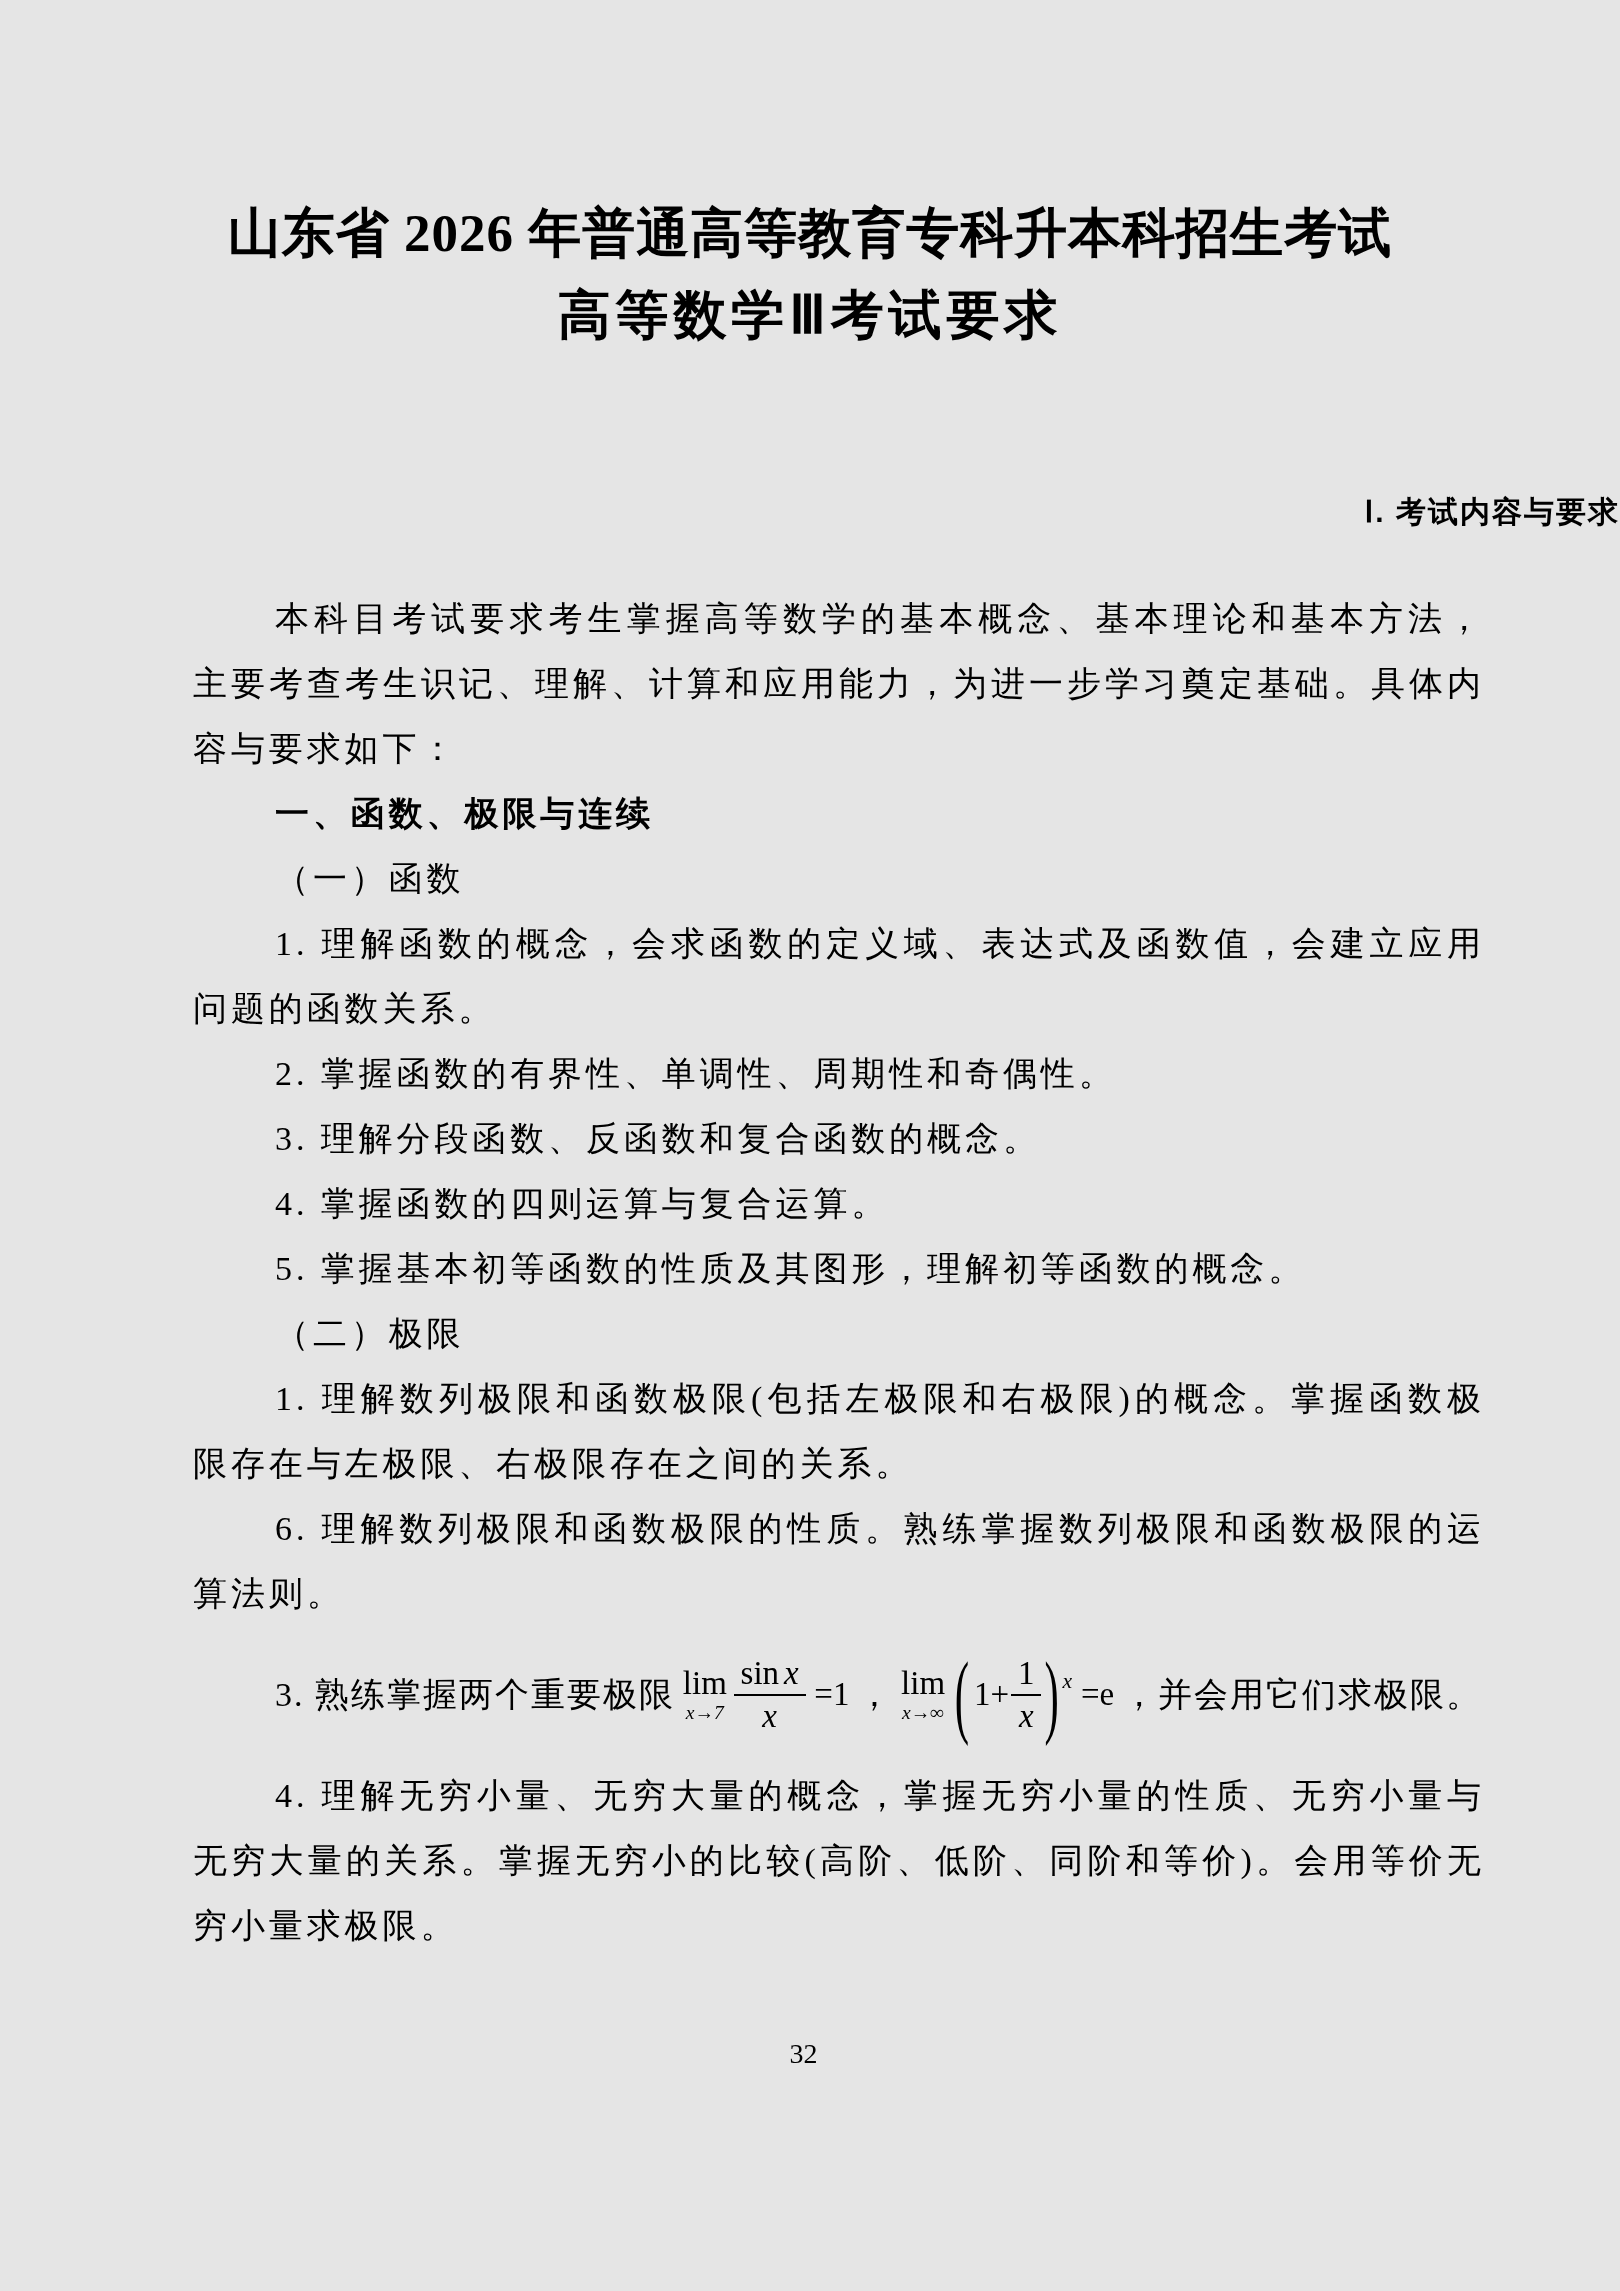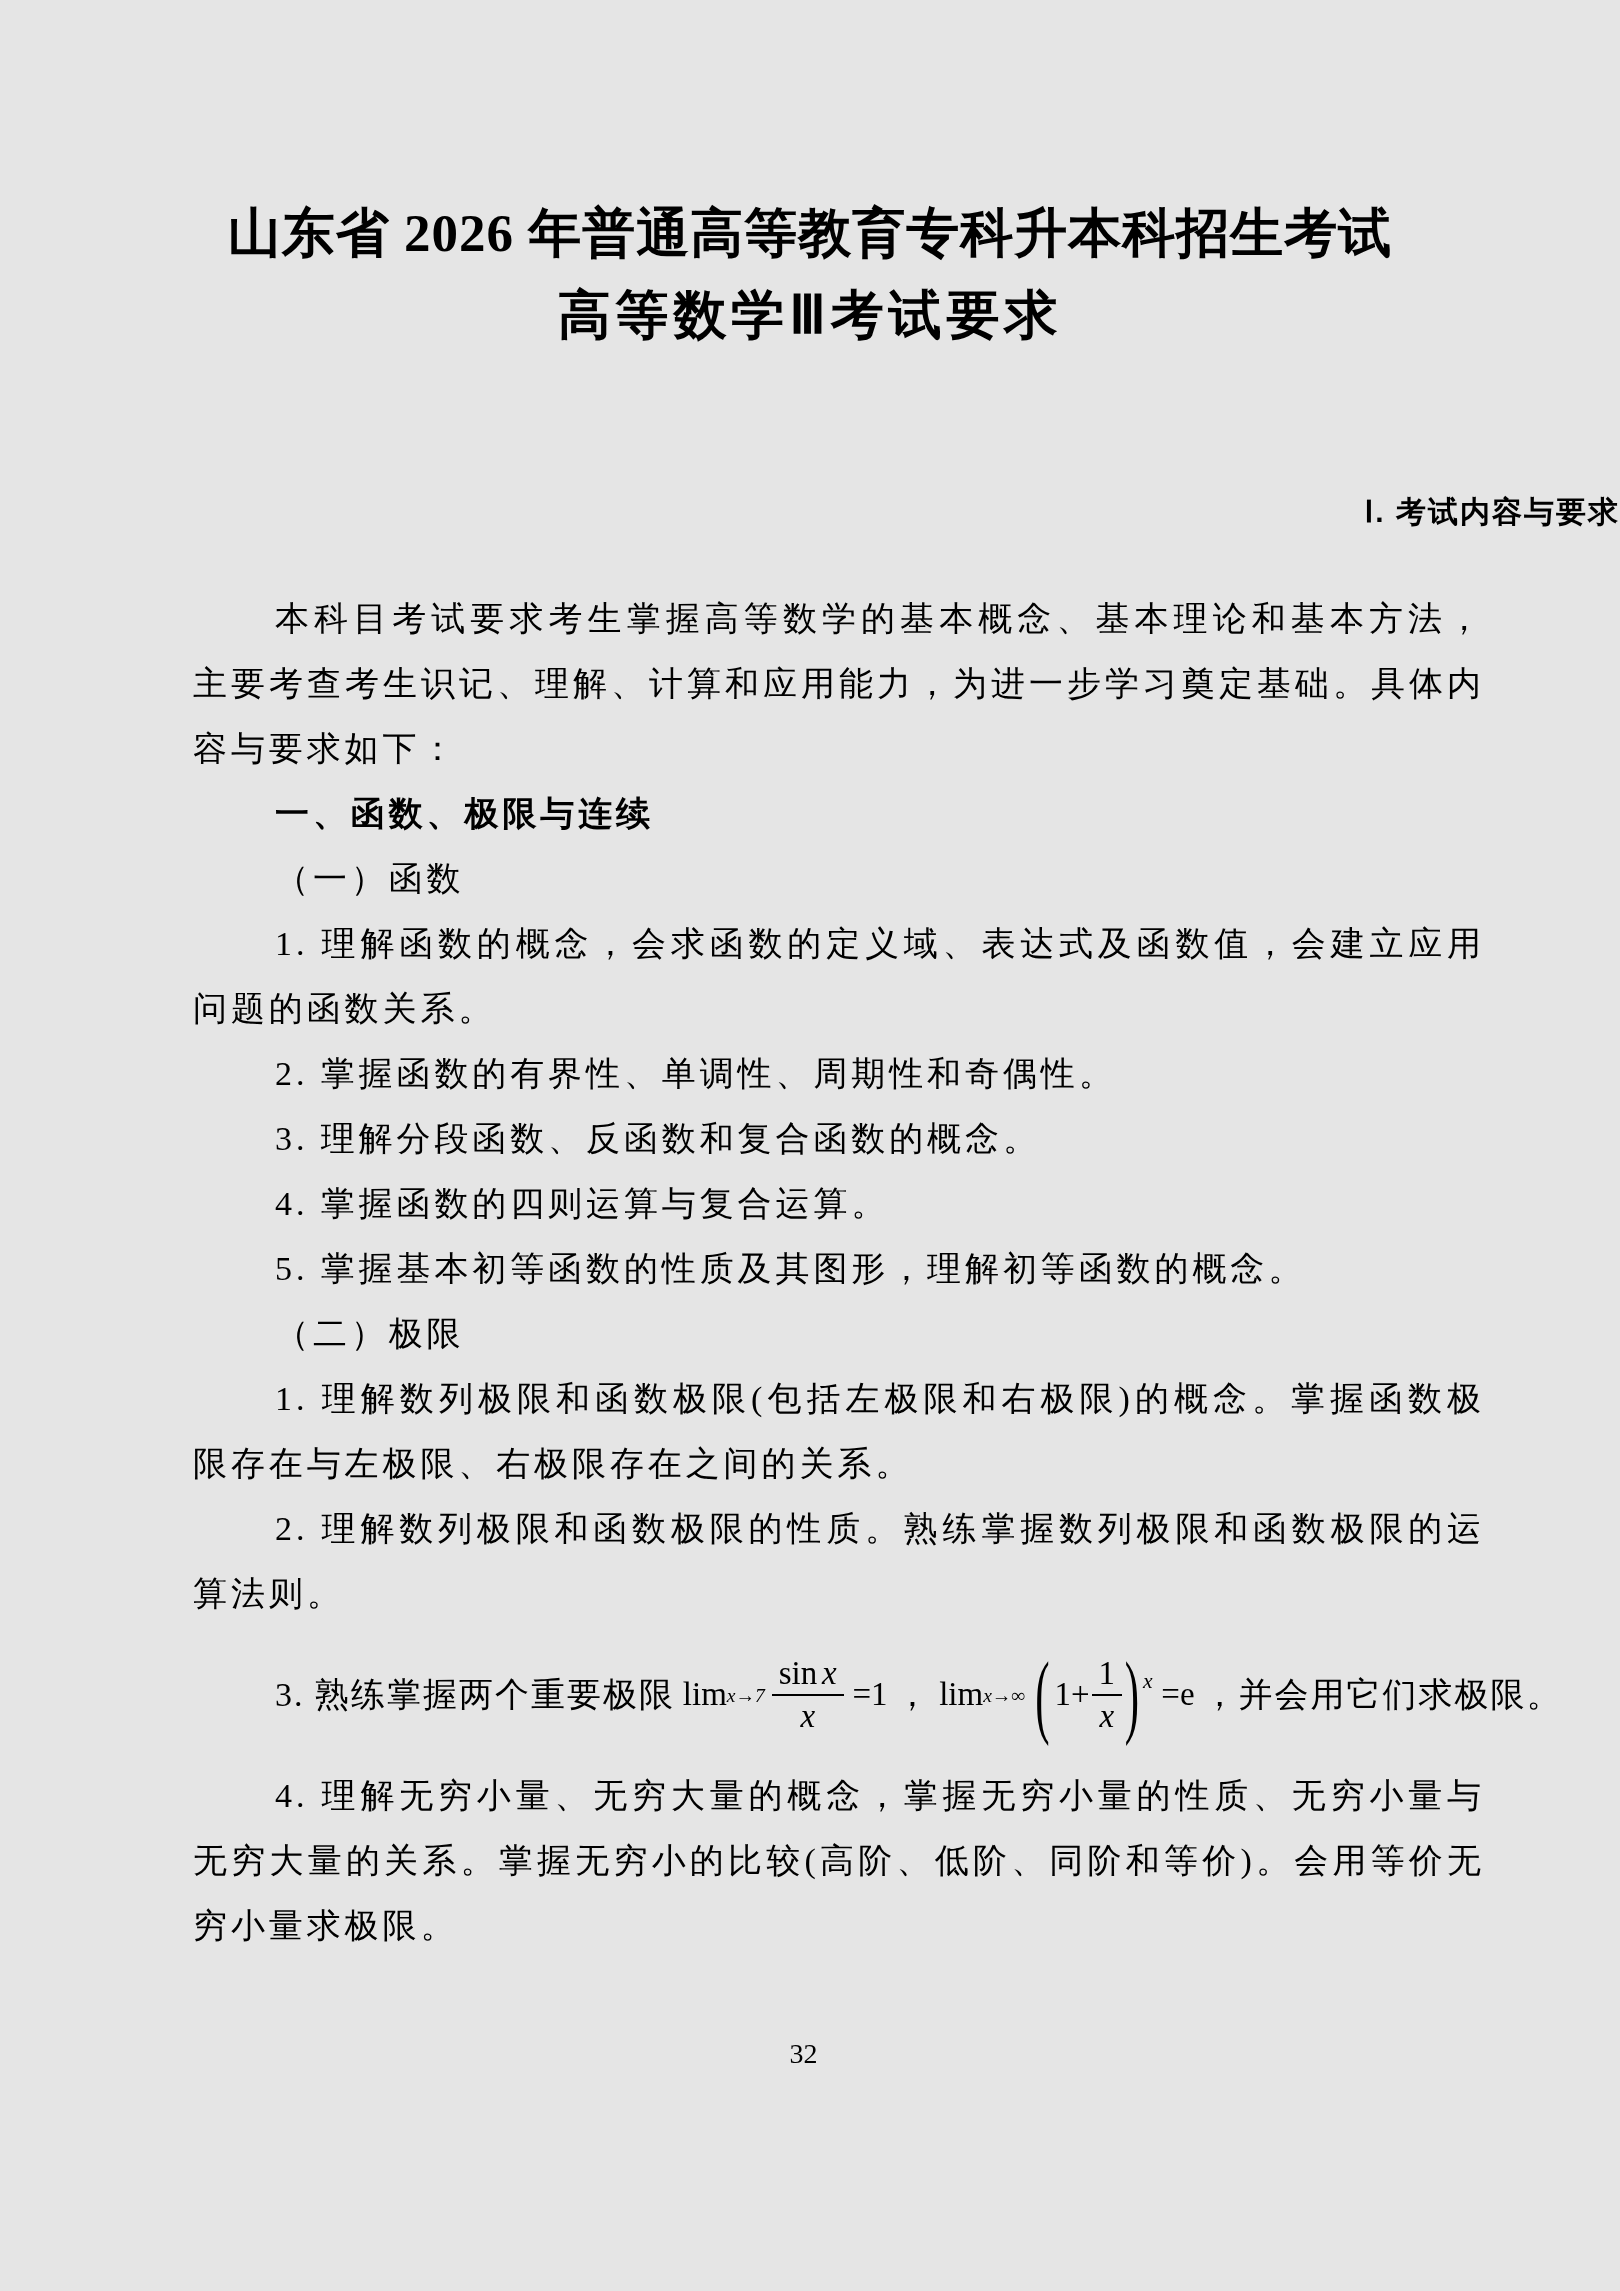--- a/index.html
+++ b/index.html
@@ -41,21 +41,21 @@
   }
   
   .formula-line{
     display:flex;align-items:center;
     padding-left:82px;
     height:137px;
     letter-spacing:2px;
     white-space:nowrap;
   }
   .mf{display:inline-flex;align-items:center;margin:0 7.8px;letter-spacing:0;font-size:33px;}
-  .lim{display:inline-flex;flex-direction:row;align-items:center;line-height:1;margin-right:6.9px;}
+  .lim{display:inline-flex;flex-direction:column;align-items:center;line-height:1;margin-right:6.9px;}
   .limw{font-size:33px;}
   .lims{font-size:19.6px;font-style:italic;margin-top:2.9px;letter-spacing:0;}
   .frac{display:inline-flex;flex-direction:column;align-items:center;line-height:1.1;font-size:33px;}
   .frac .num{border-bottom:2.9px solid #000;padding:0 6.9px 2px 6.9px;white-space:nowrap;}
   .frac .den{padding-top:2px;}
   .it{font-style:italic;}
   .rm{font-style:normal;margin-right:4.9px;}
   .bigp{display:inline-block;font-size:43px;transform:scaleY(2.15);transform-origin:center;margin:0 2.9px;font-weight:400;}
   .inner{margin:0 2px;}
   .supx{font-size:21.6px;font-style:italic;align-self:flex-start;margin:-5.9px 0 0 1px;}
@@ -85,21 +85,21 @@
 
     <p>（一）函数</p>
     <p>1. 理解函数的概念，会求函数的定义域、表达式及函数值，会建立应用问题的函数关系。</p>
     <p>2. 掌握函数的有界性、单调性、周期性和奇偶性。</p>
     <p>3. 理解分段函数、反函数和复合函数的概念。</p>
     <p>4. 掌握函数的四则运算与复合运算。</p>
     <p>5. 掌握基本初等函数的性质及其图形，理解初等函数的概念。</p>
 
     <p>（二）极限</p>
     <p>1. 理解数列极限和函数极限(包括左极限和右极限)的概念。掌握函数极限存在与左极限、右极限存在之间的关系。</p>
-    <p>2. 理解数列极限和函数极限的性质。熟练掌握数列极限和函数极限的运算法则。</p>
+    <p>6. 理解数列极限和函数极限的性质。熟练掌握数列极限和函数极限的运算法则。</p>
 
     <div class="formula-line">
       <span class="ftext">3. 熟练掌握两个重要极限</span>
 
       <span class="mf">
         <span class="lim">
           <span class="limw">lim</span>
           <span class="lims">x→7</span>
         </span>
         <span class="frac">

